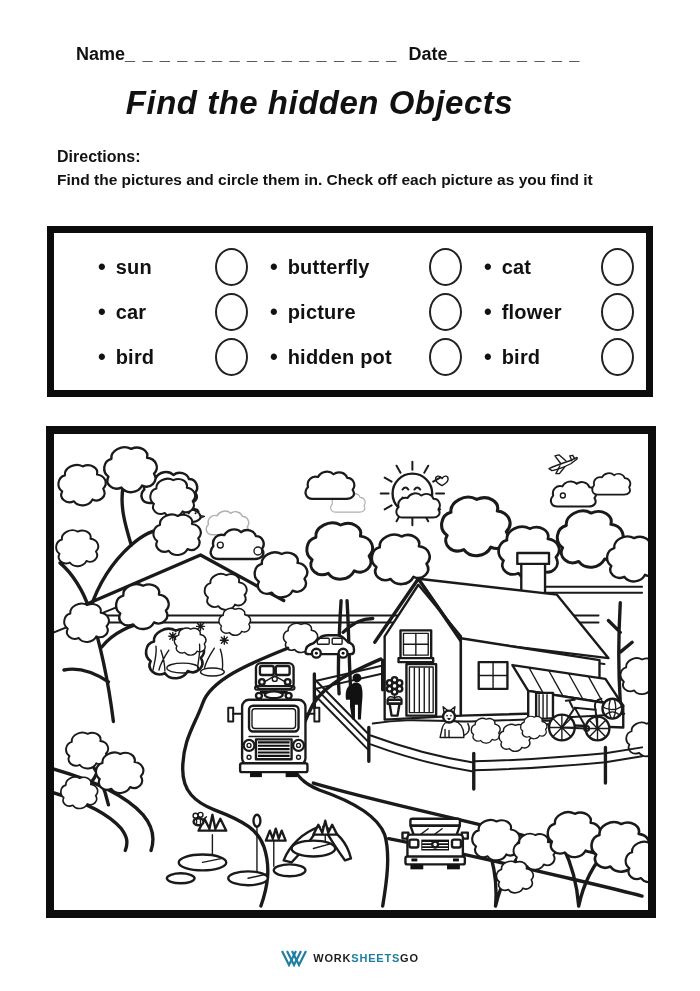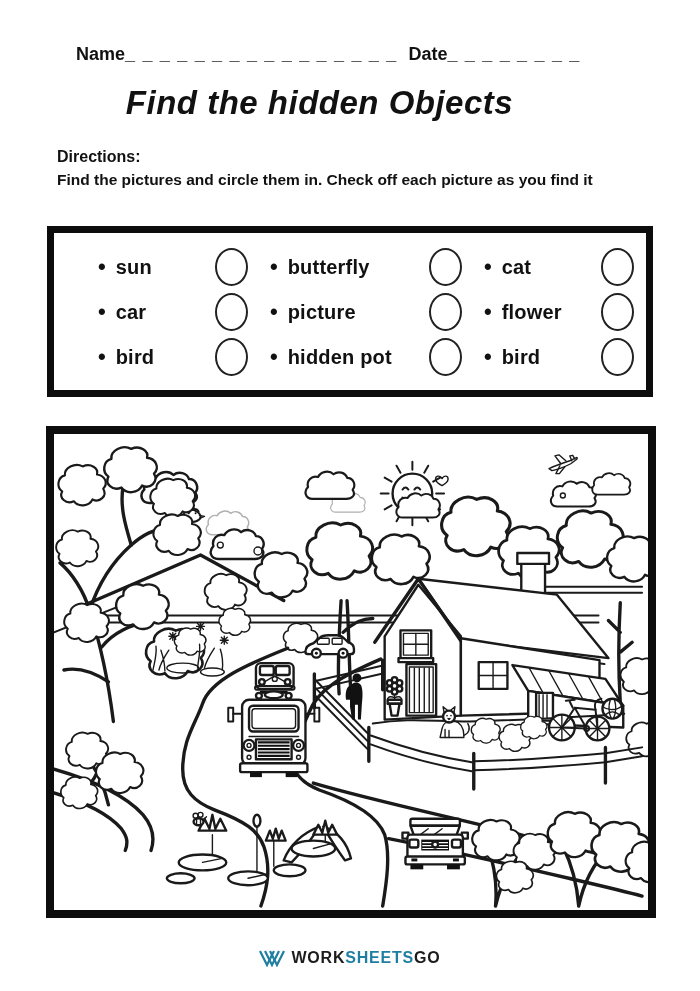--- a/index.html
+++ b/index.html
@@ -27,21 +27,21 @@
   .scene-frame svg{display:block;}
 
   .s1{fill:none;stroke:#1a1a1a;stroke-width:2;stroke-linecap:round;stroke-linejoin:round;}
   .s1t{fill:none;stroke:#1a1a1a;stroke-width:1.4;stroke-linecap:round;stroke-linejoin:round;}
   .s2{fill:#ffffff;stroke:#1a1a1a;stroke-width:2.4;stroke-linecap:round;stroke-linejoin:round;}
   .s3{fill:none;stroke:#1a1a1a;stroke-width:3.4;stroke-linecap:round;stroke-linejoin:round;}
   .fb{fill:#111111;stroke:none;}
   .fg{fill:none;stroke:#b0b0b0;stroke-width:1.8;stroke-linecap:round;stroke-linejoin:round;}
 
   .footer{position:absolute;top:949px;left:0;width:700px;display:flex;justify-content:center;align-items:center;gap:6px;}
-  .footer .brand{font-size:16px;font-weight:800;letter-spacing:0.8px;}
+  .footer .brand{font-size:11px;font-weight:800;letter-spacing:0.8px;}
 </style>
 </head>
 <body>
 
 <div>
 
   <div class="name-date">
     <span>Name</span><span class="dashes">_ _ _ _ _ _ _ _ _ _ _ _ _ _ _ _</span>
     <span class="date-label">Date</span><span class="dashes">_ _ _ _ _ _ _ _</span>
   </div>

